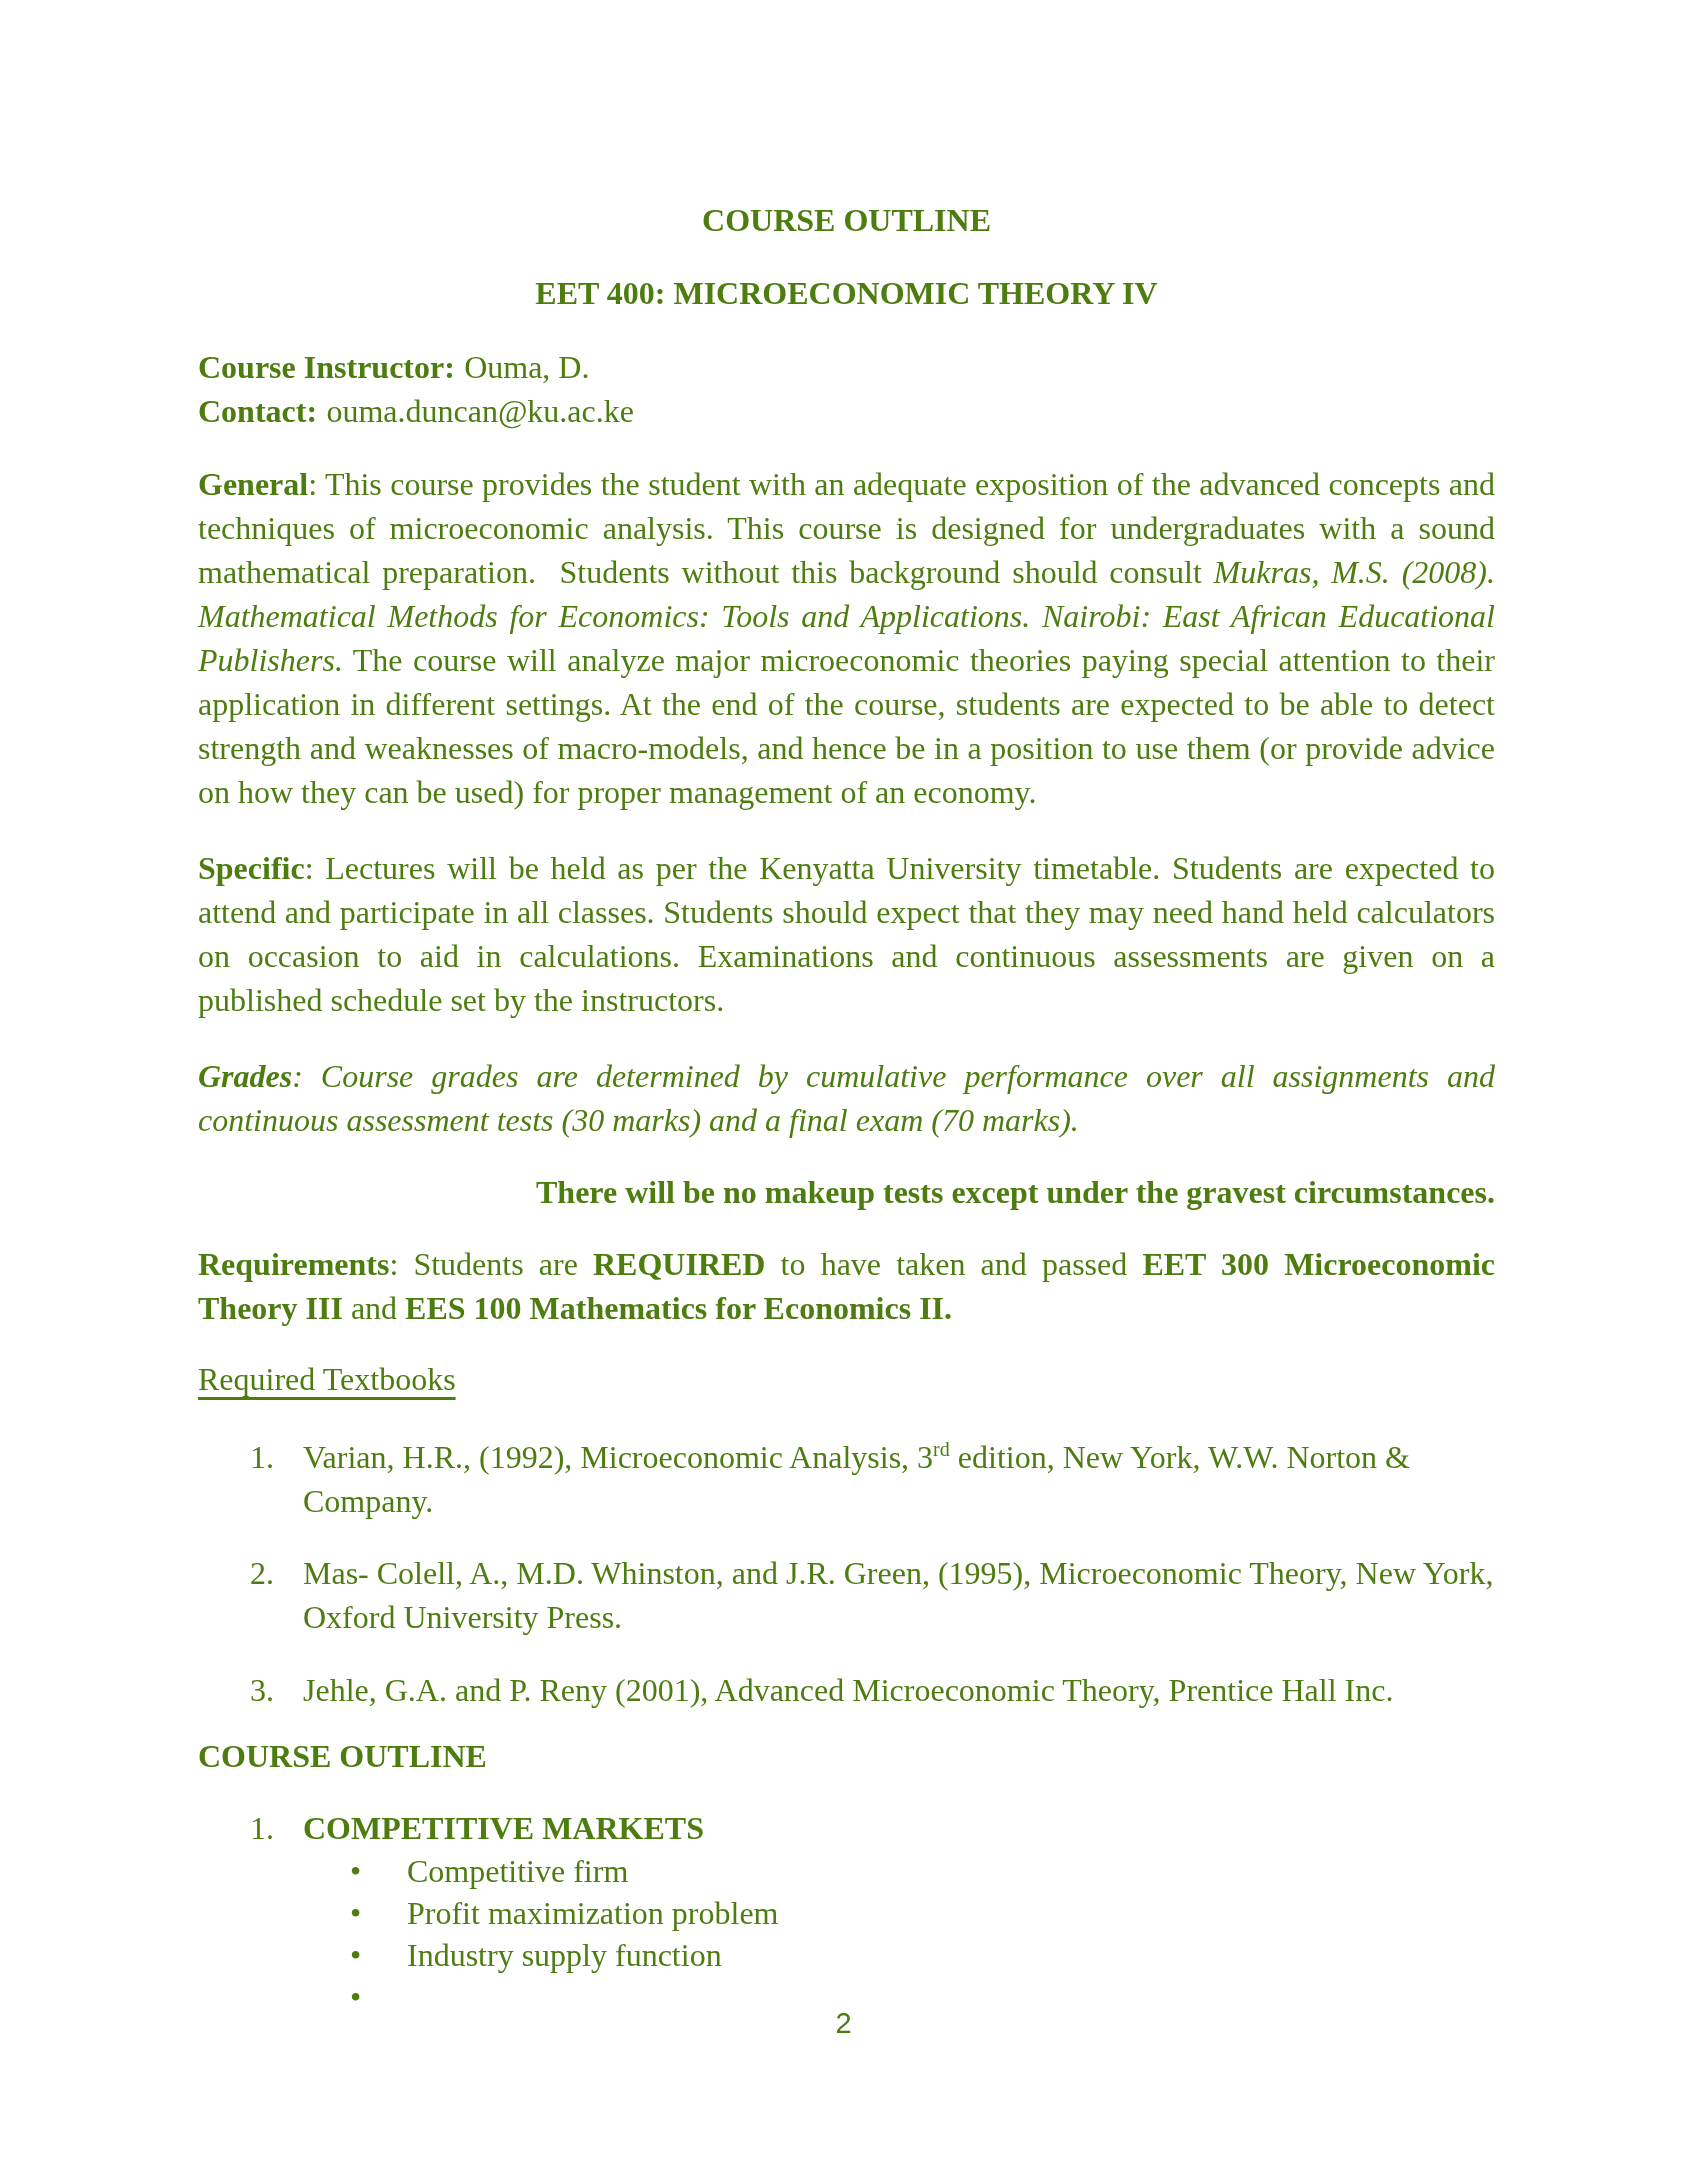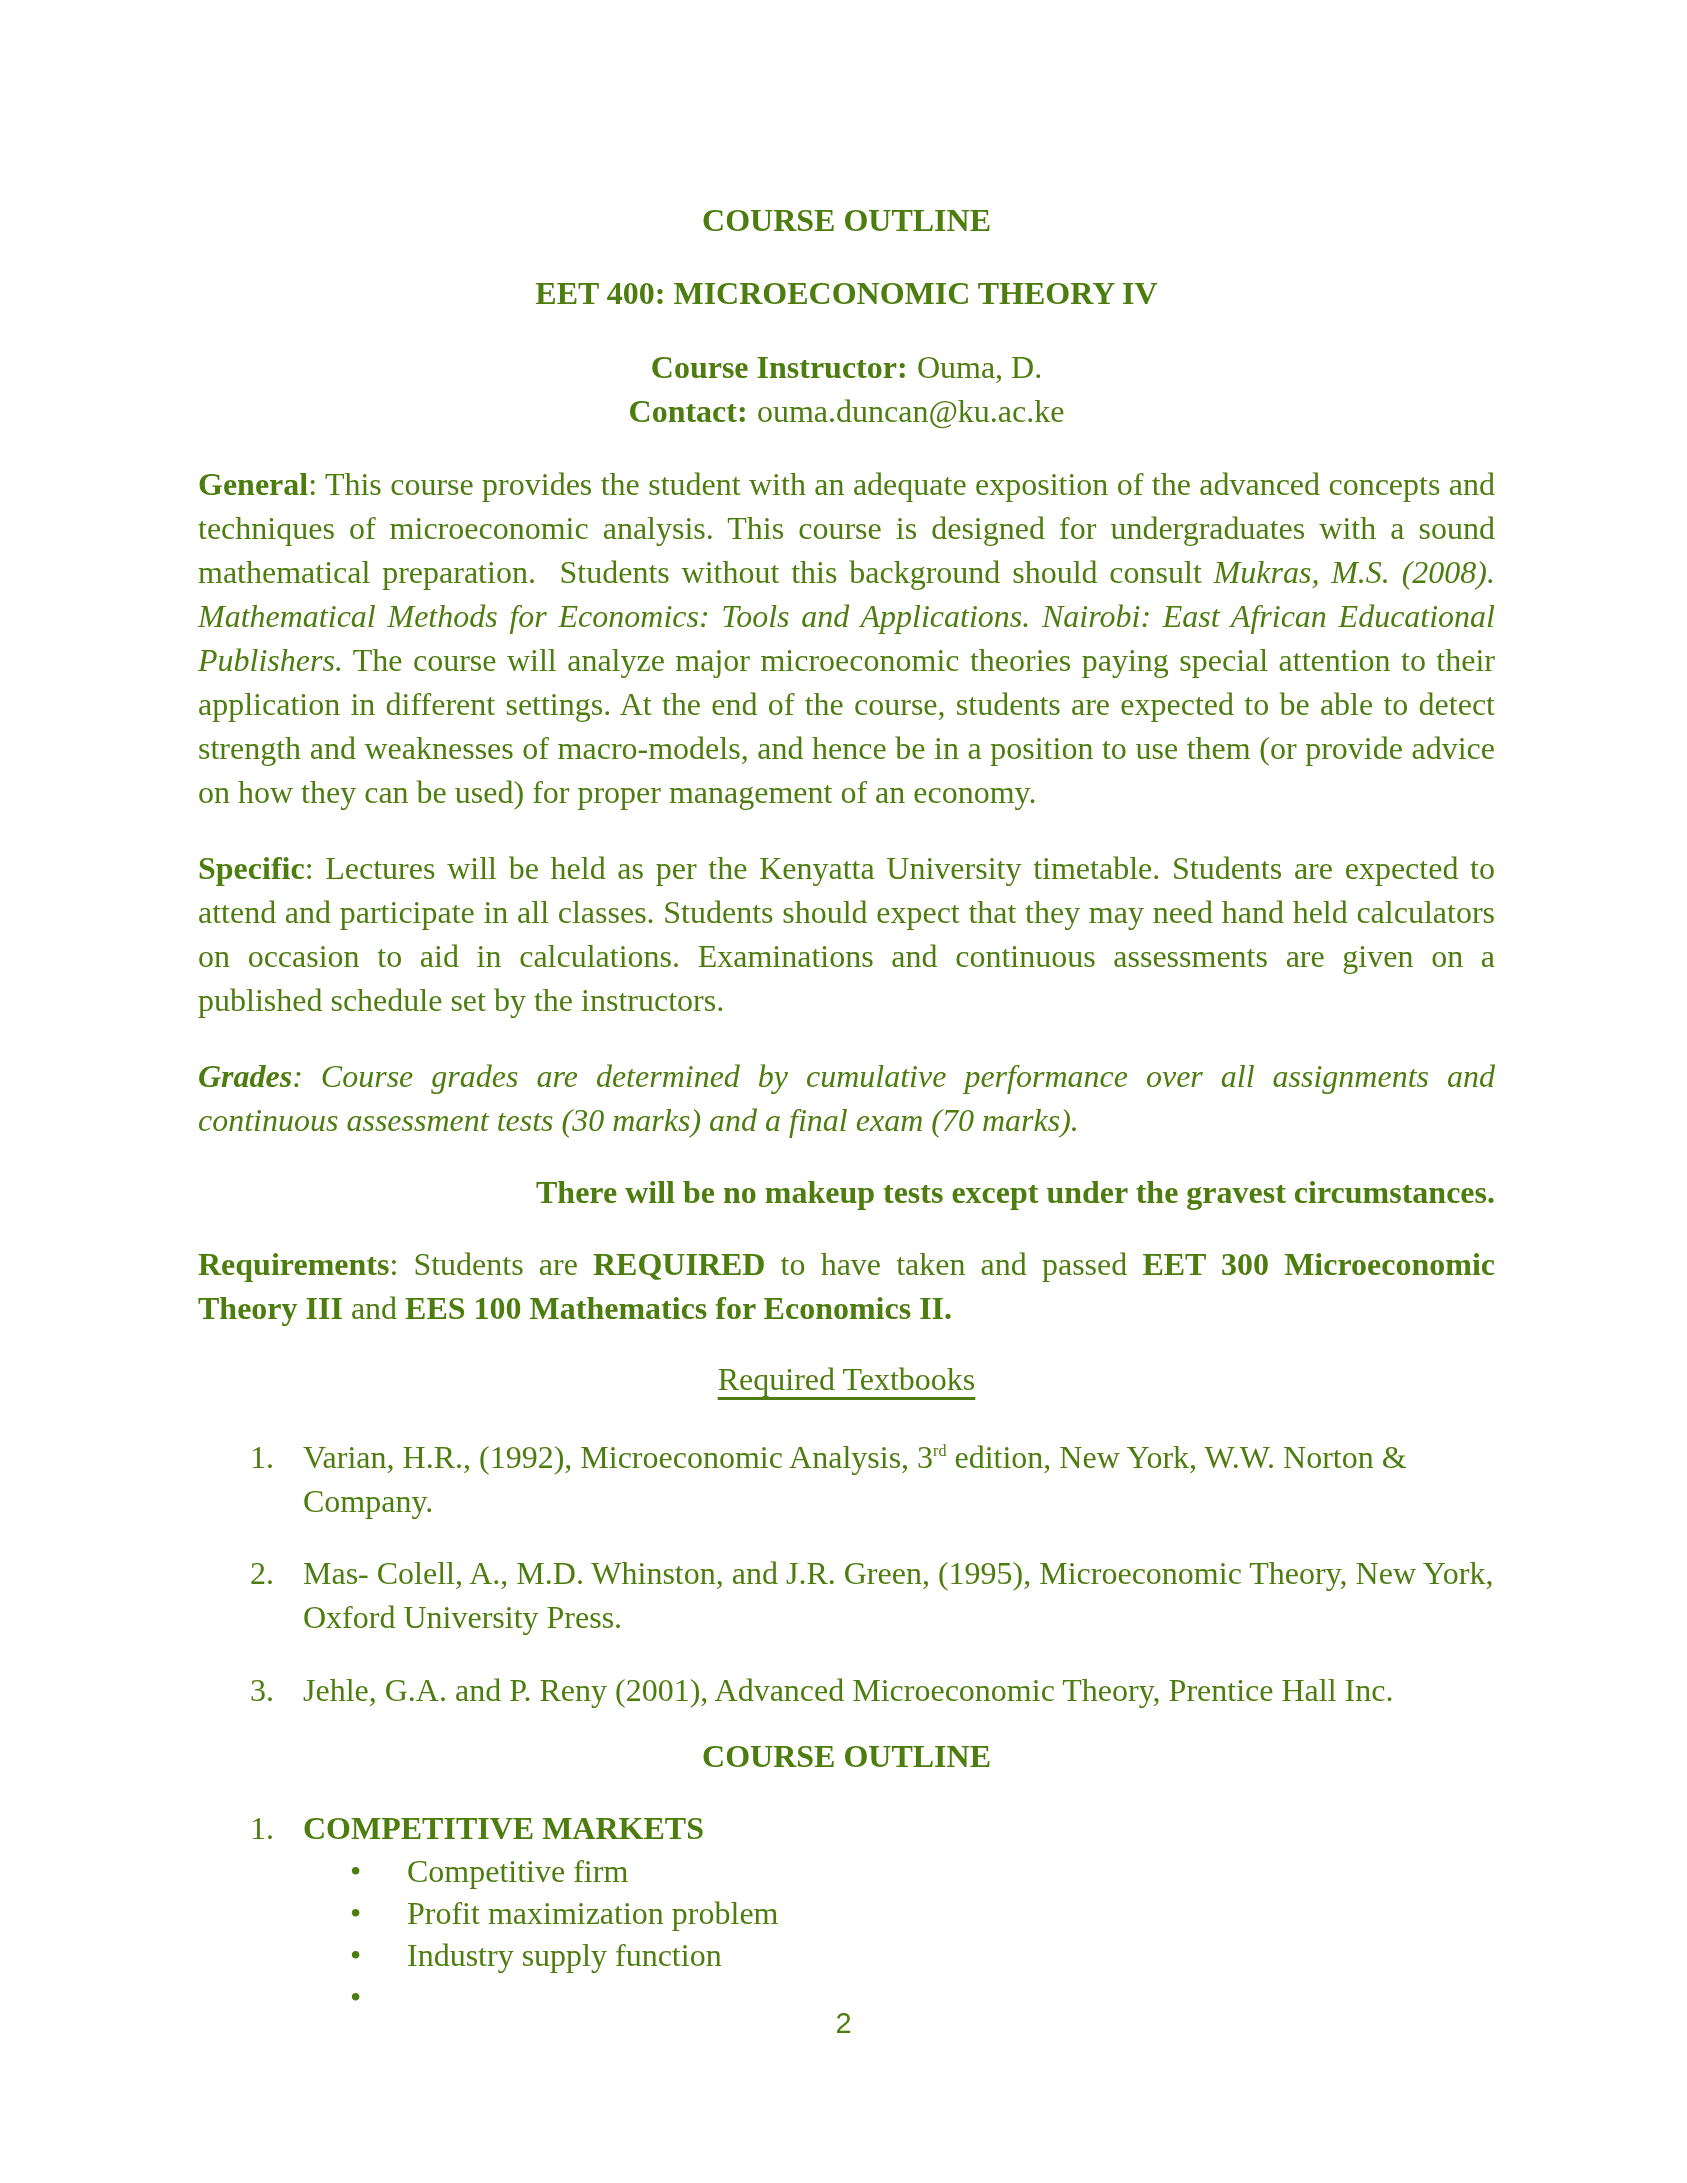--- a/index.html
+++ b/index.html
@@ -10,21 +10,21 @@
     font-family:"Liberation Serif","DejaVu Serif",serif;
     font-size:32px;line-height:44px;
     overflow:hidden;
     margin:0 auto;
   }
   .content{
     position:absolute;left:198px;top:0;width:1297px;
     padding-top:198px;
   }
   .centered{text-align:center;}
-  h1,h2,h3,p{margin:0;font-size:32px;line-height:44px;font-weight:normal;text-align:center;}
+  h1,h2,h3,p{margin:0;font-size:32px;line-height:44px;font-weight:normal;}
   .bold{font-weight:bold;}
   .italic{font-style:italic;}
   .doc-title{font-weight:bold;}
   .course-title{font-weight:bold;margin-top:29px;}
   .meta{margin-top:30px;}
   .meta .value{margin-left:9.3px;}
   .para{margin-top:29px;text-align:justify;}
   .para-specific{margin-top:32px;}
   .para-grades{margin-top:32px;font-style:italic;}
   .para-makeup{margin-top:28px;font-weight:bold;text-align:right;}
@@ -35,21 +35,21 @@
   .li-2{margin-top:28px;}
   .li-3{margin-top:29px;}
   .num{flex:0 0 53px;margin-left:52px;}
   .li-text{flex:1;}
   .outline-heading{margin-top:22.5px;font-weight:bold;}
   .section-row{margin-top:28.4px;}
   .section-title{font-weight:bold;}
   .topics{margin-top:0;}
   .topic-row{display:flex;align-items:flex-start;line-height:42px;}
   .bullet{flex:0 0 57px;margin-left:152px;}
-  sup{font-size:16px;line-height:0;vertical-align:super;}
+  sup{font-size:20px;line-height:0;vertical-align:super;}
   .page-number{
     position:absolute;left:0;top:2003px;width:1687px;
     text-align:center;
     font-family:"Liberation Sans","DejaVu Sans",sans-serif;
     font-size:29px;line-height:40px;
   }
 </style>
 </head>
 <body>
 

